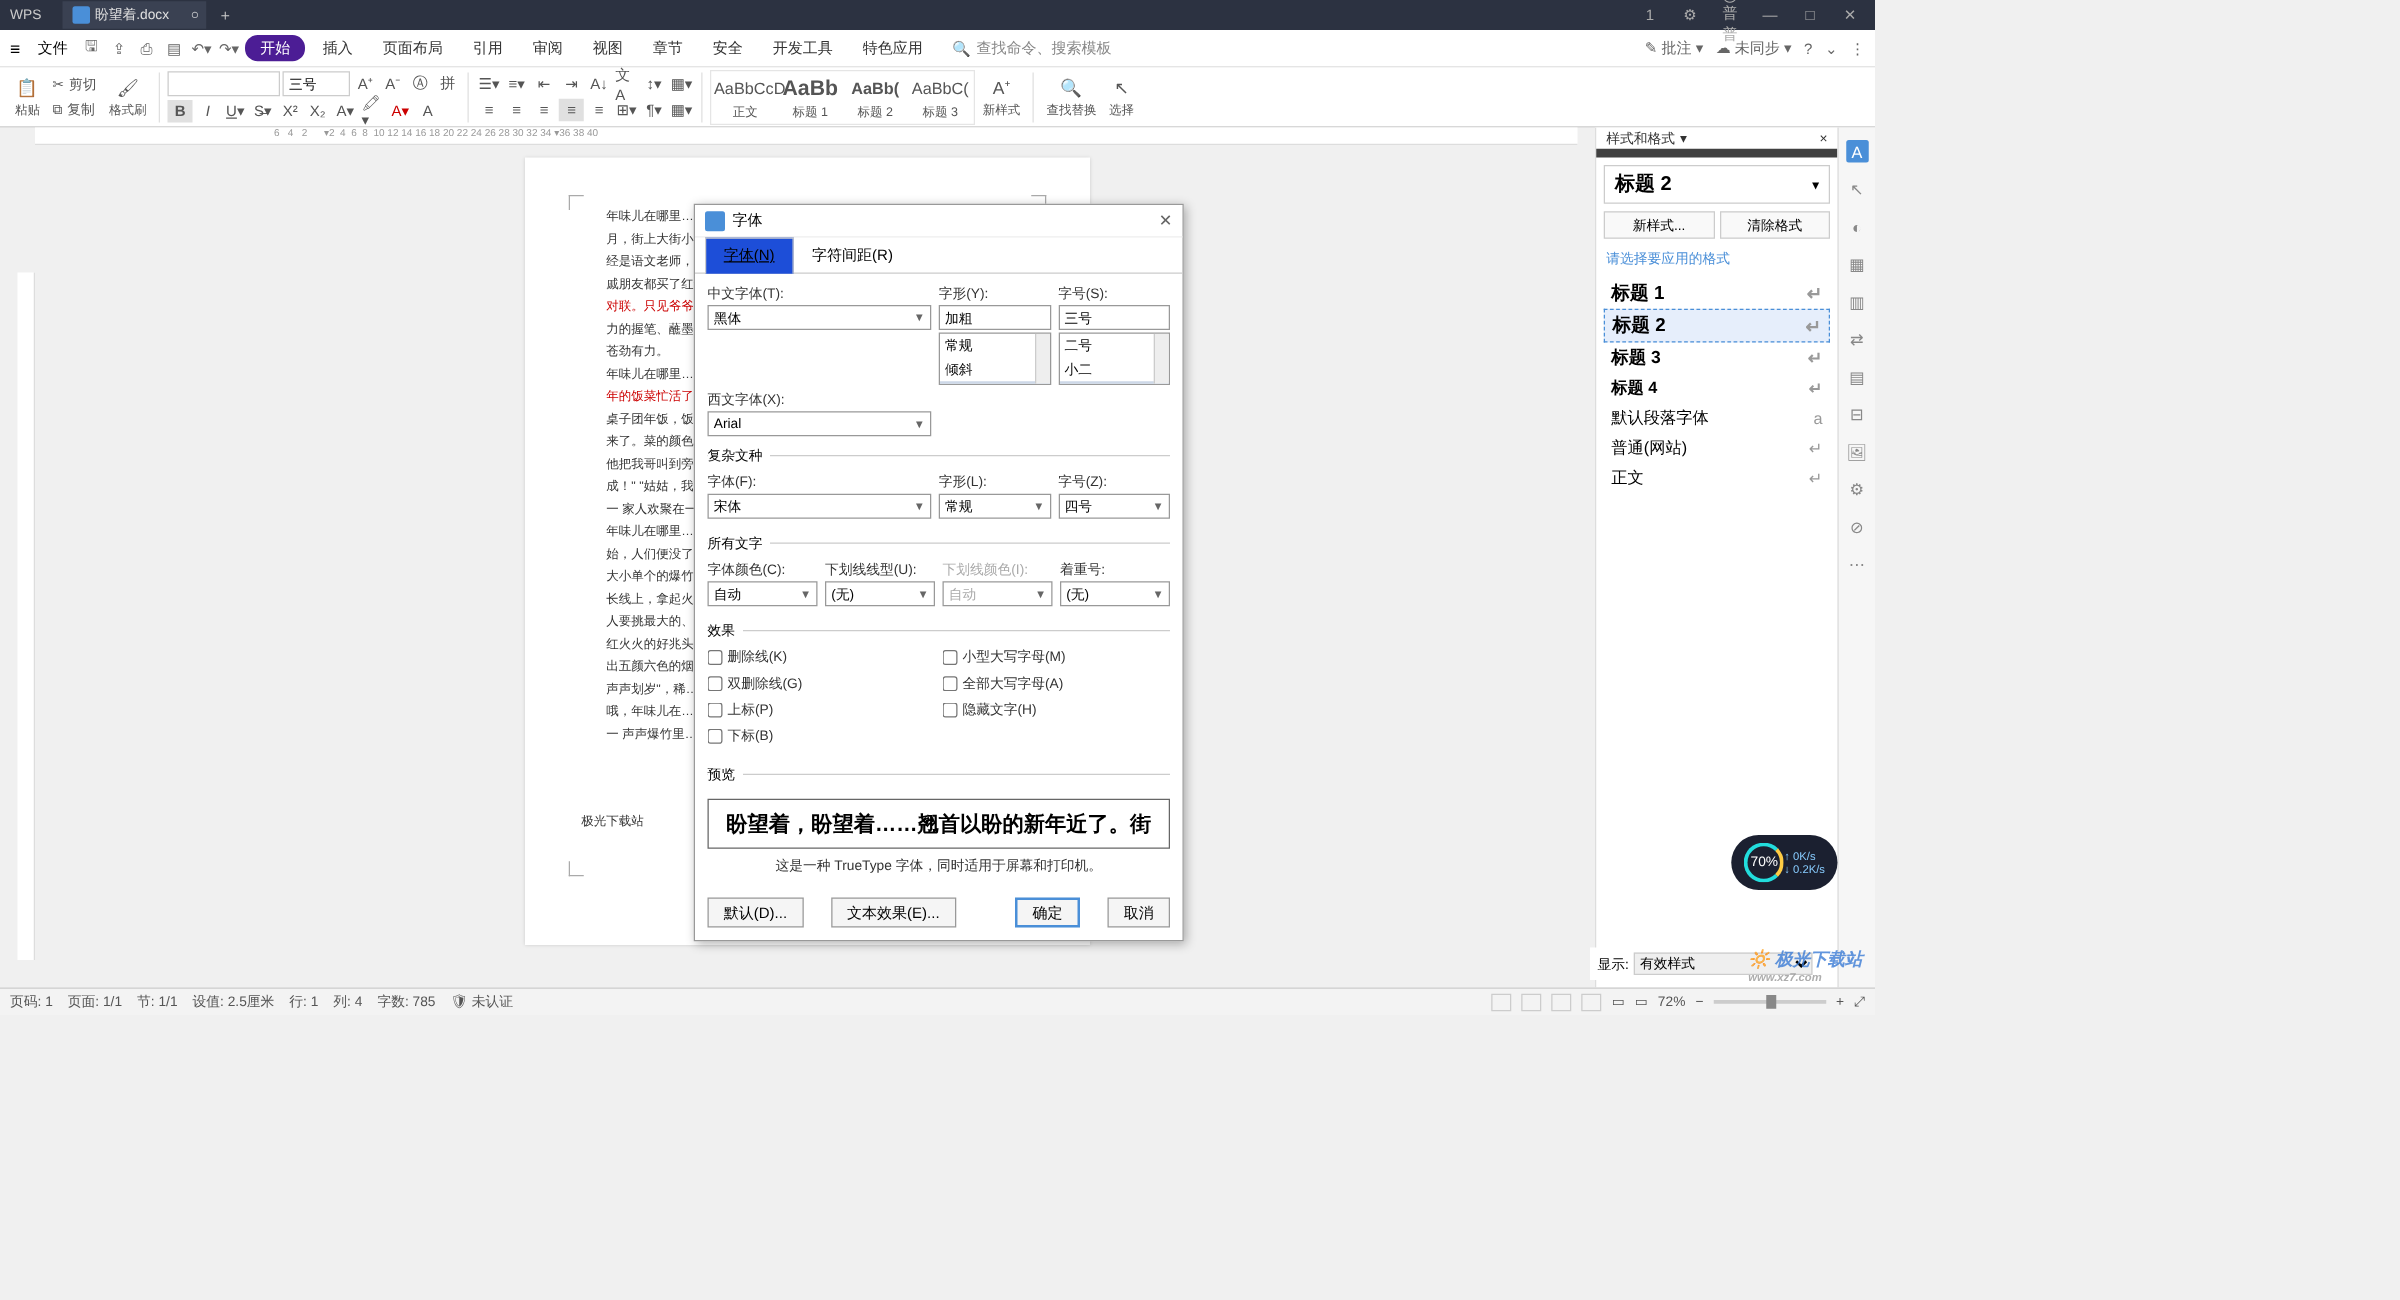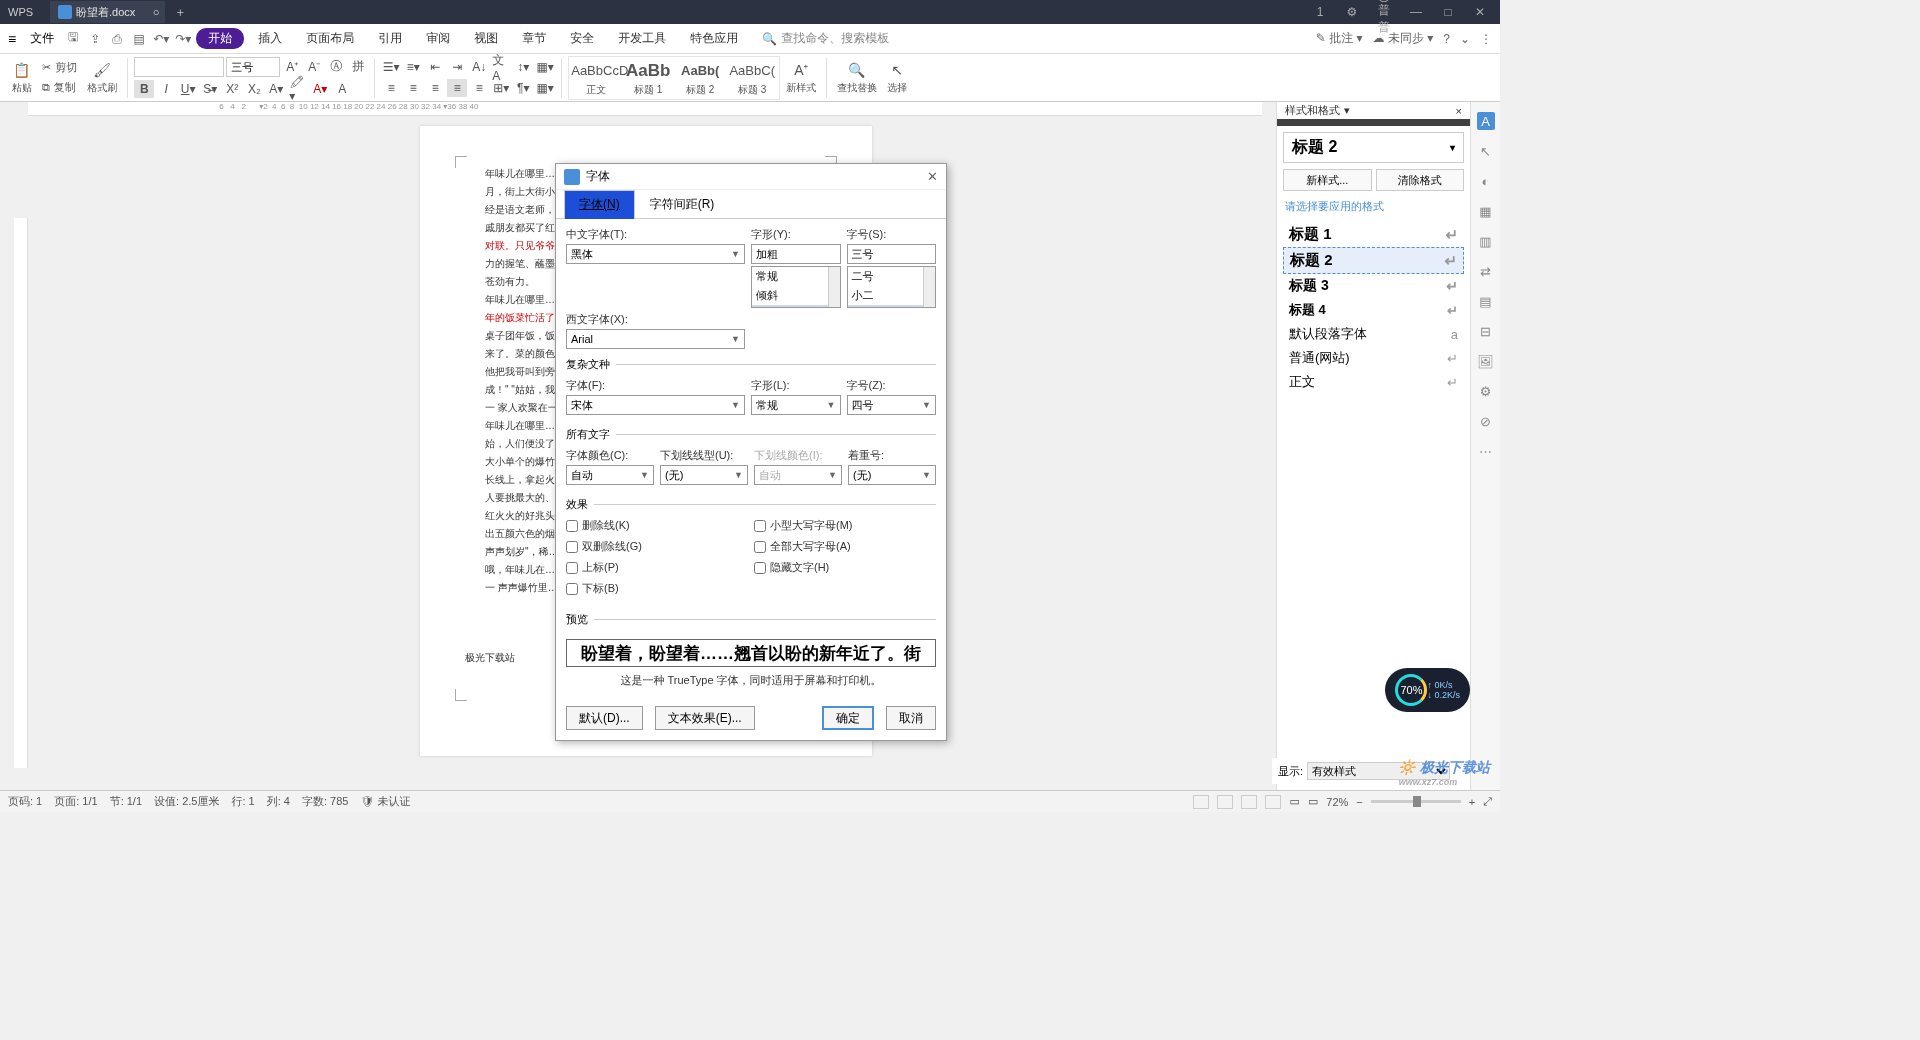--- a/index.html
+++ b/index.html
@@ -94,23 +94,23 @@
 .dialog .combo { height: 20px; border: 1px solid #999; font-size: 11px; padding: 0 4px; display: flex; align-items: center; position: relative; }
 .dialog .combo .arr { margin-left: auto; color: #666; font-size: 9px; }
 .dialog .listbox { border: 1px solid #999; font-size: 11px; max-height: 42px; overflow-y: hidden; position: relative; }
 .dialog .listbox .opt { padding: 2px 4px; }
 .dialog .listbox .sel { background: #cdd8e8; }
 .dialog .listbox .sb { position: absolute; right: 0; top: 0; bottom: 0; width: 12px; background: #eee; border-left: 1px solid #ccc; }
 .dialog fieldset { border: none; border-top: 1px solid #ccc; margin-top: 8px; padding-top: 6px; }
 .dialog legend { font-size: 11px; padding-right: 6px; }
 .dialog .cbk { display: flex; align-items: center; gap: 4px; font-size: 11px; margin-bottom: 4px; }
 .dialog .cbk input { width: 12px; height: 12px; }
-.dialog .preview-box { border: 1px solid #666; height: 28px; display: flex; align-items: center; justify-content: center; font-size: 17px; font-weight: bold; margin: 6px 0; }
+.dialog .preview-box { border: 1px solid #666; height: 40px; display: flex; align-items: center; justify-content: center; font-size: 17px; font-weight: bold; margin: 6px 0; }
 .dialog .hint { font-size: 11px; text-align: center; color: #333; }
-.dialog .dlg-btns { display: flex; gap: 12px; padding: 10px; }
+.dialog .dlg-btns { display: flex; gap: 22px; padding: 10px; }
 .dialog .dlg-btns button { height: 24px; border: 1px solid #999; background: #f5f5f5; font-size: 12px; padding: 0 12px; white-space:nowrap;}
 .dialog .dlg-btns .spacer { flex: 1; }
 .dialog .dlg-btns .primary { border: 2px solid #4a8fd8; }
 
 
 .statusbar { position: absolute; bottom: 0; left: 0; right: 0; height: 22px; background: #f3f3f3; border-top: 1px solid #ccc; display: flex; align-items: center; padding: 0 8px; font-size: 11px; color: #555; gap: 12px; }
 .statusbar .right { margin-left: auto; display: flex; align-items: center; gap: 8px; }
 .statusbar .vb { width: 16px; height: 14px; border: 1px solid #ccc; }
 .statusbar .zoom-slider { width: 90px; height: 3px; background: #ccc; position: relative; }
 .statusbar .zoom-slider .h { position: absolute; left: 42px; top: -4px; width: 8px; height: 11px; background: #888; }

